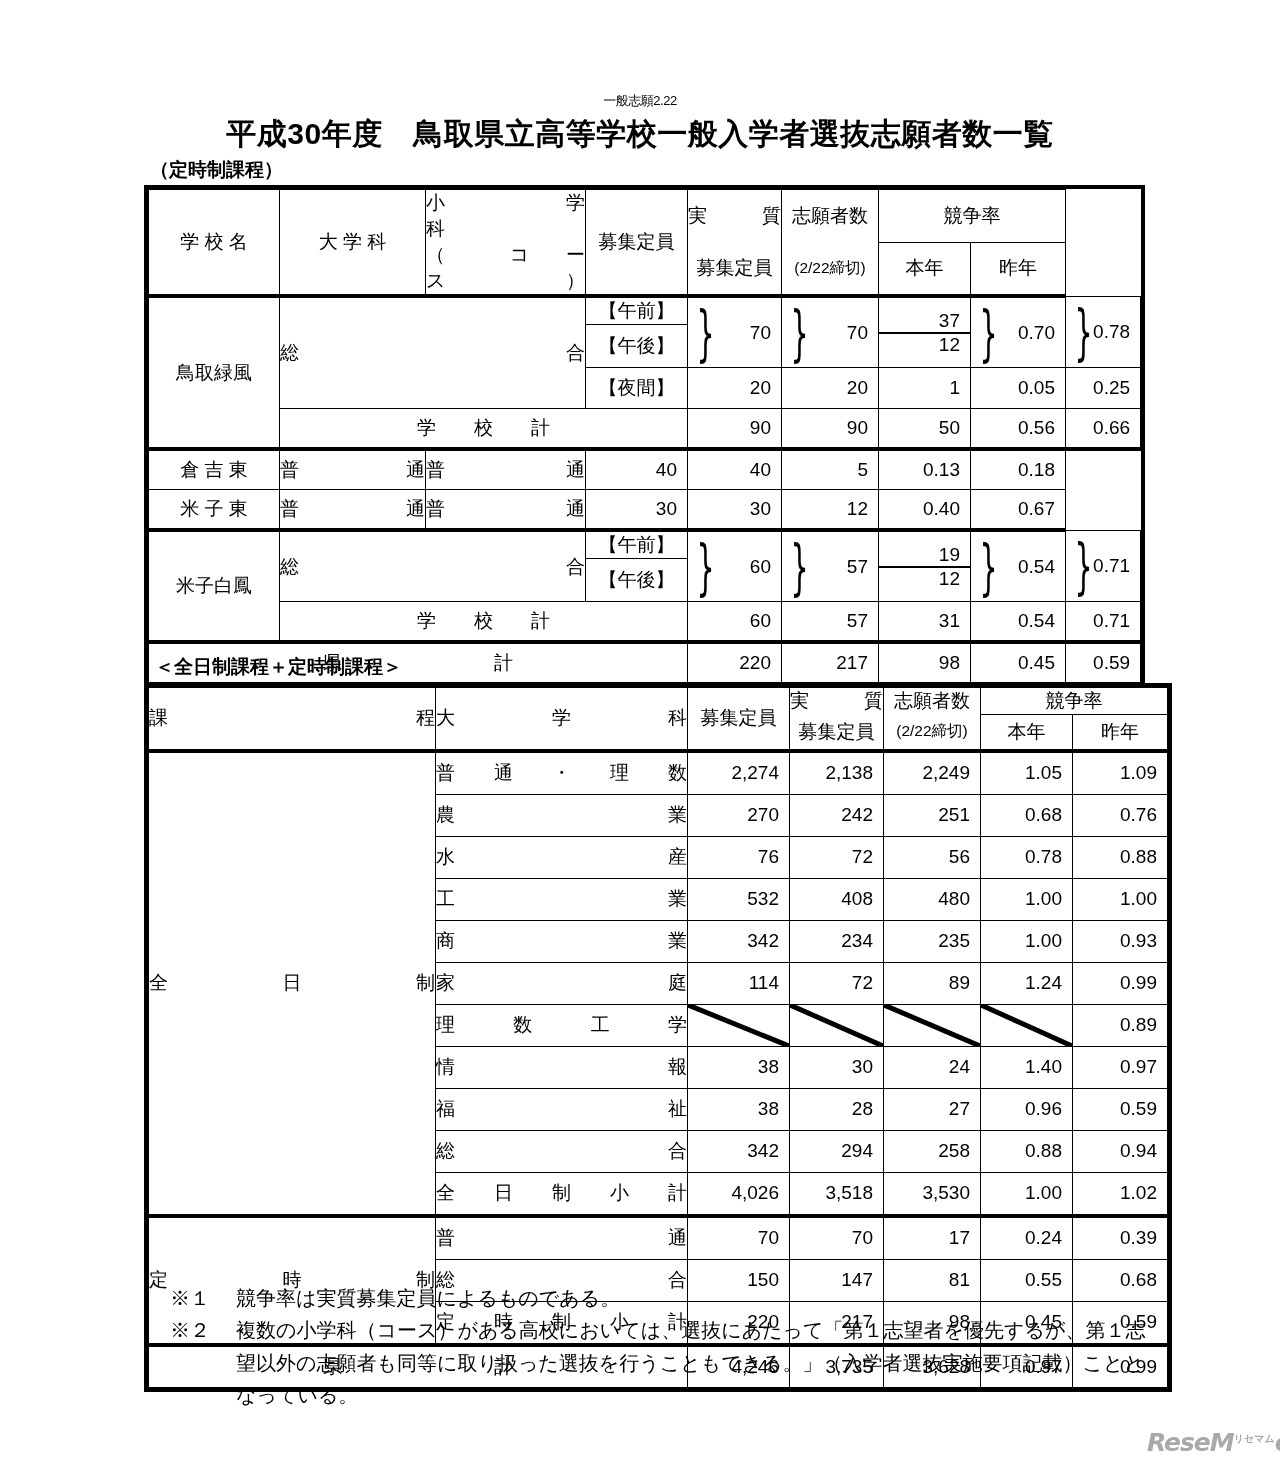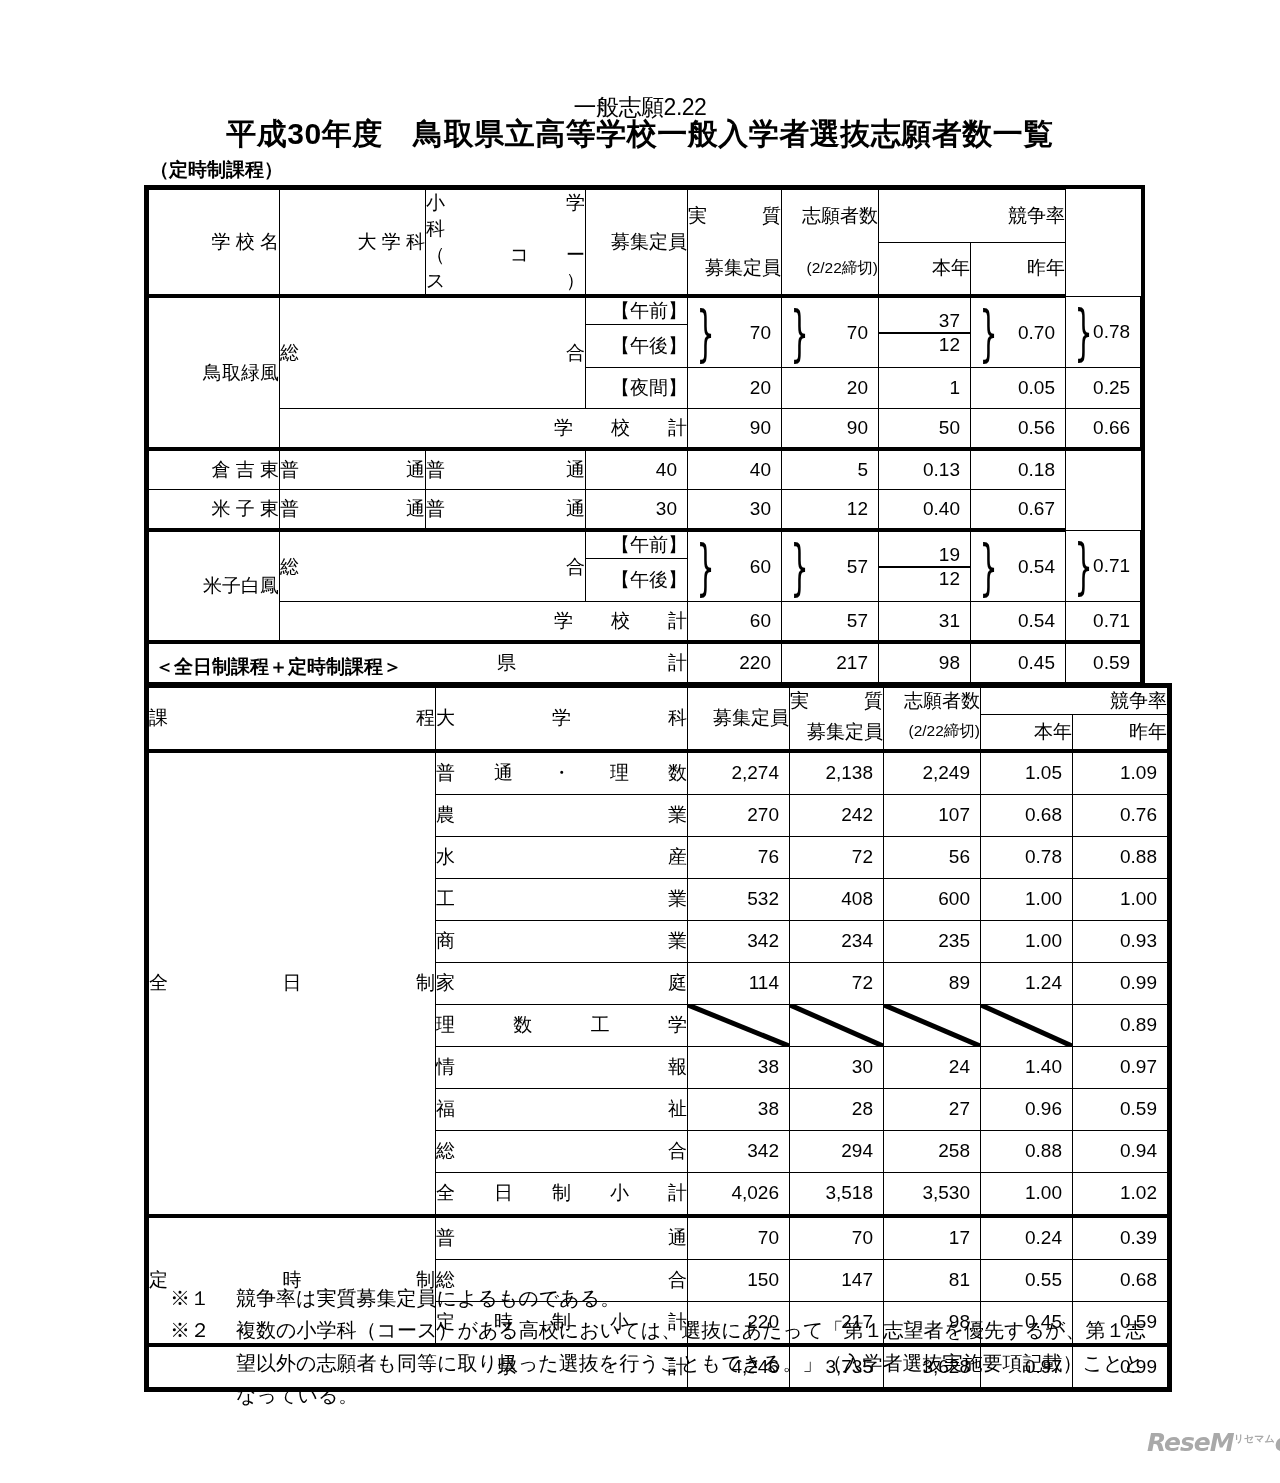--- a/index.html
+++ b/index.html
@@ -16,21 +16,21 @@
     -webkit-font-smoothing: none;
   }
 
   
   .doc-subcode {
     position: absolute;
     top: 92px;
     left: 0;
     width: 1280px;
     text-align: center;
-    font-size: 23px;
+    font-size: 13px;
     letter-spacing: -0.5px;
     font-weight: 400;
   }
   .doc-title {
     position: absolute;
     top: 114px;
     left: 0;
     width: 1280px;
     text-align: center;
     font-size: 30px;
@@ -70,21 +70,21 @@
   .tbl-wrap { box-sizing: content-box; }
   table.grid {
     outline: 4px solid #000;
     outline-offset: 0px;
   }
   .bb-thick { border-bottom: 4px solid #000 !important; }
   .bb-none  { border-bottom: 0 !important; }
   .bt-none  { border-top: 0 !important; }
 
   
-  .c    { text-align: right; }
+  .c    { text-align: center; }
   .num  { text-align: right; padding-right: 10px !important; font-size: 19px; letter-spacing: 0px;}
   .jfy  {
     text-align: justify;
     text-align-last: justify;
     padding: 0 13px;
   }
   .jfy-mid {
     text-align: justify;
     text-align-last: justify;
     padding: 0 11px;
@@ -391,37 +391,37 @@
           <td class="num">2,274</td>
           <td class="num">2,138</td>
           <td class="num">2,249</td>
           <td class="num">1.05</td>
           <td class="num">1.09</td>
         </tr>
         <tr>
           <td class="jfy" style="height: 41px;">農　　　　　　業</td>
           <td class="num">270</td>
           <td class="num">242</td>
-          <td class="num">107</td>
+          <td class="num">251</td>
           <td class="num">0.68</td>
           <td class="num">0.76</td>
         </tr>
         <tr>
           <td class="jfy" style="height: 41px;">水　　　　　　産</td>
           <td class="num">76</td>
           <td class="num">72</td>
           <td class="num">56</td>
           <td class="num">0.78</td>
           <td class="num">0.88</td>
         </tr>
         <tr>
           <td class="jfy" style="height: 41px;">工　　　　　　業</td>
           <td class="num">532</td>
           <td class="num">408</td>
-          <td class="num">600</td>
+          <td class="num">480</td>
           <td class="num">1.00</td>
           <td class="num">1.00</td>
         </tr>
         <tr>
           <td class="jfy" style="height: 41px;">商　　　　　　業</td>
           <td class="num">342</td>
           <td class="num">234</td>
           <td class="num">235</td>
           <td class="num">1.00</td>
           <td class="num">0.93</td>

